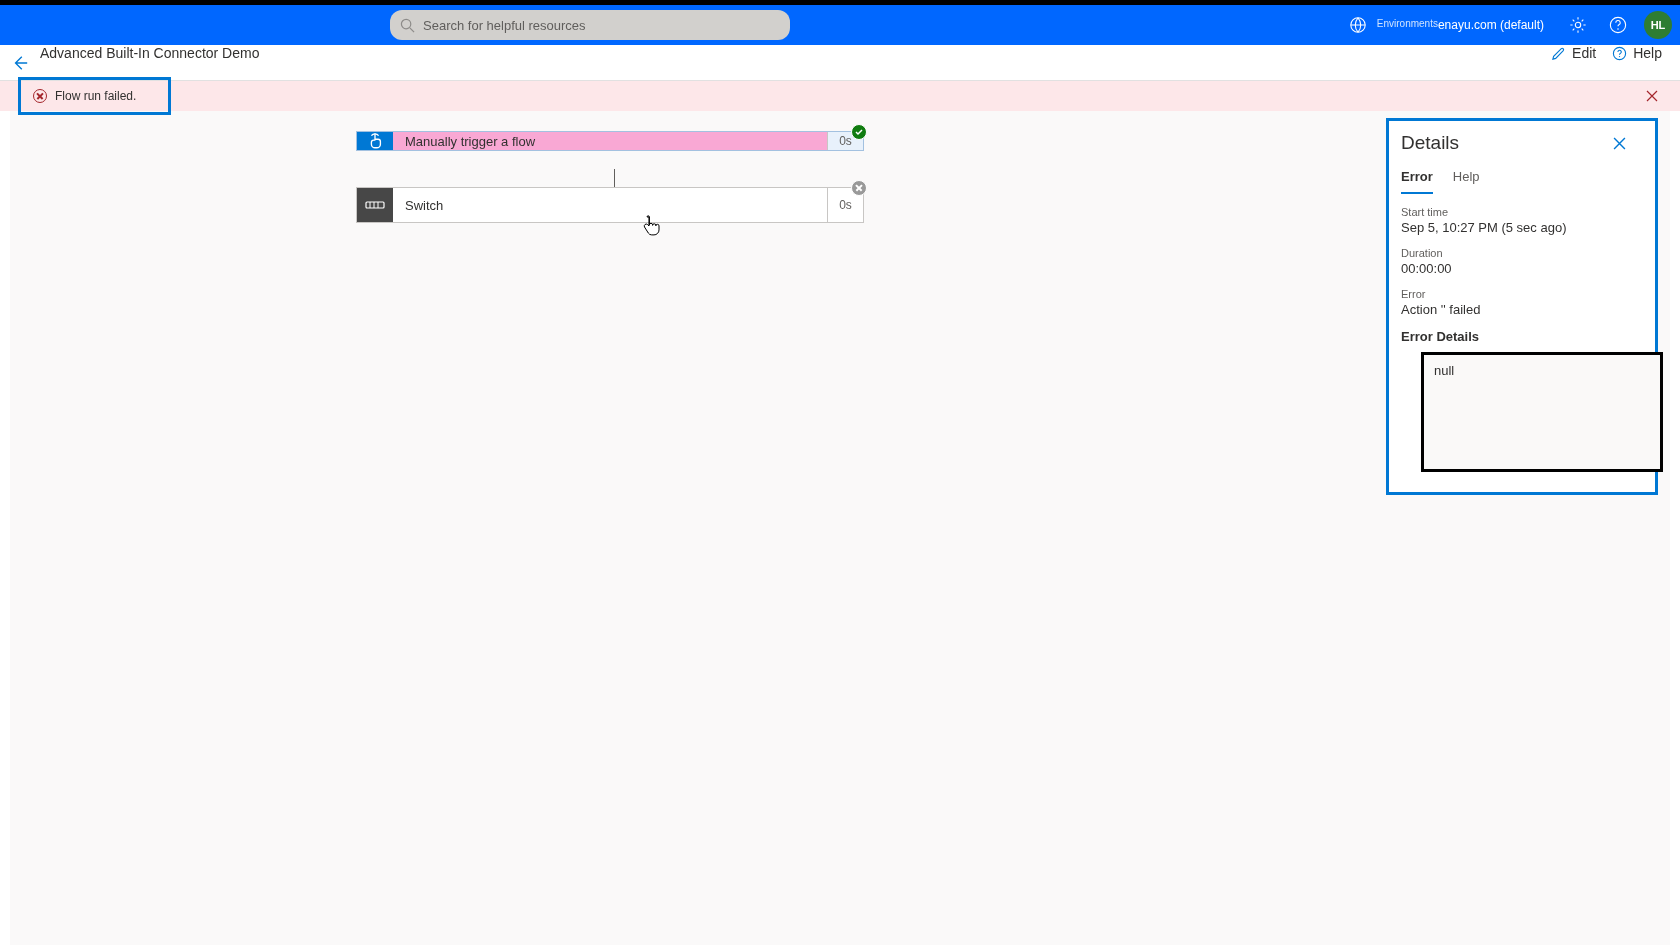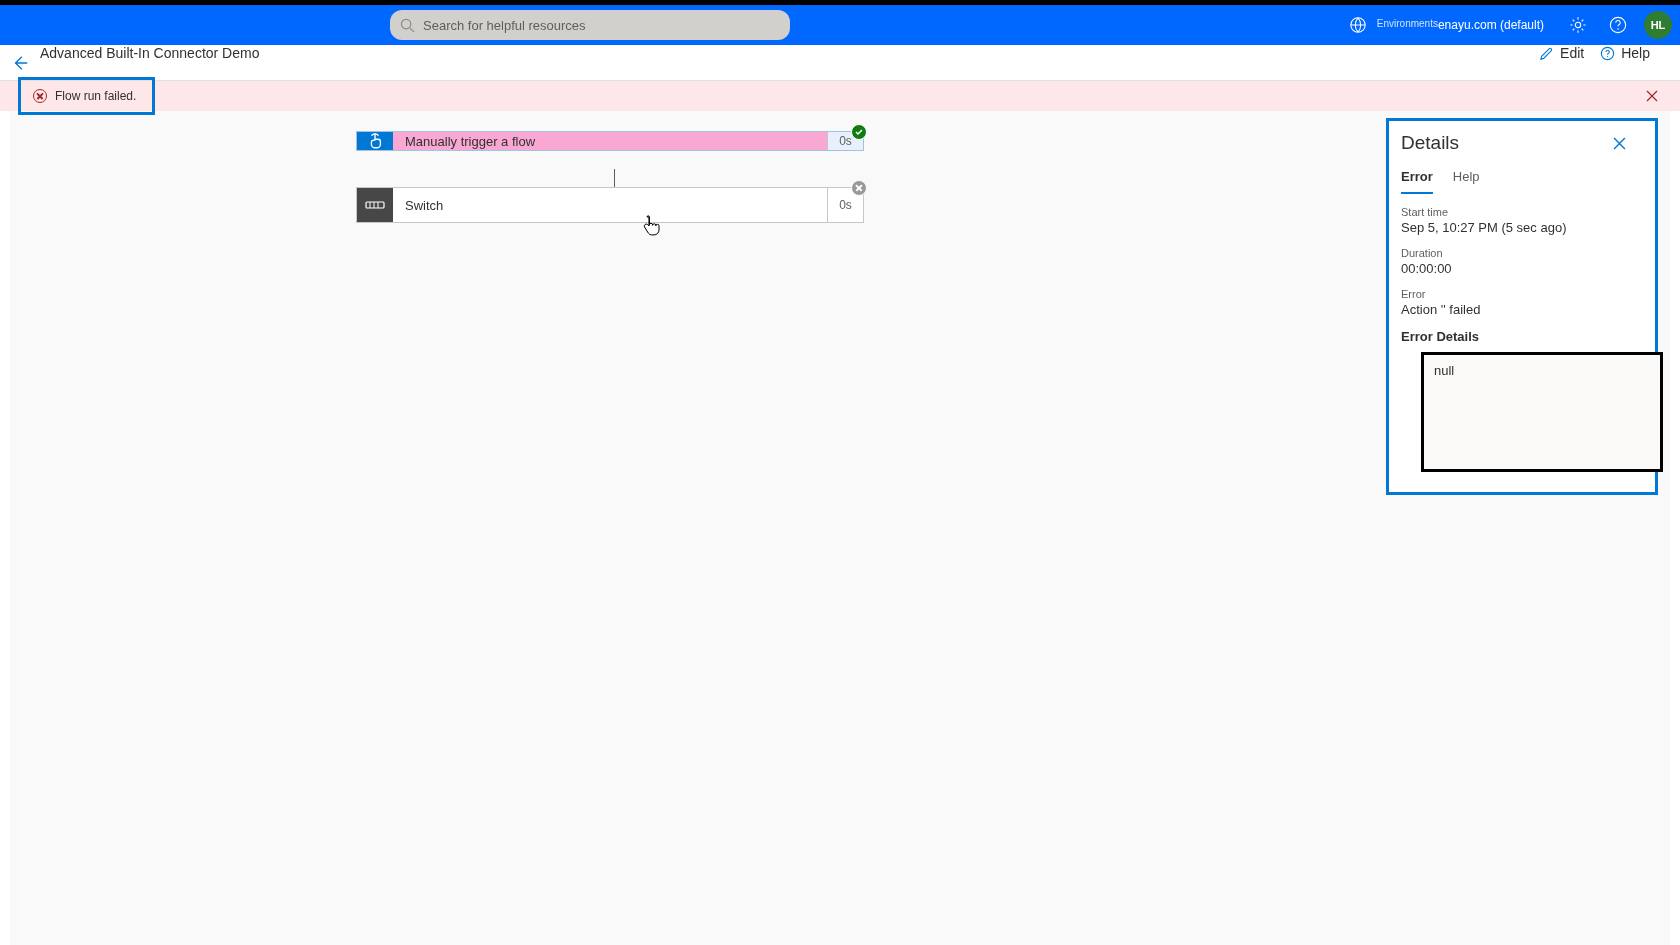--- a/index.html
+++ b/index.html
@@ -20,26 +20,26 @@
     .env-text { display: flex; flex-direction: row; line-height: 1.2; }
     .env-label { color: #cfe4ff; font-size: 10px; }
     .env-name { color: #fff; font-size: 12px; }
     .top-icon-btn { width: 36px; height: 36px; display: flex; align-items: center; justify-content: center; cursor: pointer; }
     .avatar { width: 28px; height: 28px; border-radius: 50%; background: #2e7d32; color: #fff; font-size: 11px; font-weight: 600; display: flex; align-items: center; justify-content: center; margin-left: 4px; }
     
     
     .page-header { height: 36px; background: #fff; border-bottom: 1px solid #e1e1e1; display: flex; align-items: flex-start; position: relative; }
     .back-btn { width: 40px; height: 36px; display: flex; align-items: center; justify-content: center; cursor: pointer; }
     .page-title { font-size: 14px; color: #323130; }
-    .page-actions { position: absolute; right: 30px; display: flex; align-items: center; gap: 16px; }
+    .page-actions { position: absolute; right: 18px; display: flex; align-items: center; gap: 16px; }
     .action-btn { display: flex; align-items: center; gap: 6px; font-size: 14px; color: #323130; cursor: pointer; }
     
     
     .error-banner { height: 30px; background: #fde7e9; display: flex; align-items: center; position: relative; padding: 0; }
-    .banner-highlight { border: 3px solid #0078d4; height: 38px; padding: 0 16px 0 12px; display: flex; align-items: center; margin: -4px 0 -4px 18px; position: relative; z-index: 1; }
+    .banner-highlight { border: 3px solid #0078d4; height: 38px; padding: 0 32px 0 12px; display: flex; align-items: center; margin: -4px 0 -4px 18px; position: relative; z-index: 1; }
     .banner-circle { width: 14px; height: 14px; border: 1.5px solid #a4262c; border-radius: 50%; margin-right: 8px; position: relative; }
     .banner-circle::before, .banner-circle::after { content: ''; position: absolute; left: 50%; top: 50%; width: 8px; height: 1.5px; background: #a4262c; }
     .banner-circle::before { transform: translate(-50%, -50%) rotate(45deg); }
     .banner-circle::after { transform: translate(-50%, -50%) rotate(-45deg); }
     .banner-text { font-size: 12px; color: #323130; }
     .banner-close { position: absolute; right: 16px; width: 24px; height: 24px; display: flex; align-items: center; justify-content: center; cursor: pointer; }
     
     
     .workspace { position: relative; height: 835px; background: #fff; }
     .canvas { position: absolute; left: 10px; top: 0; right: 10px; bottom: 0; background: #faf9f9; }

